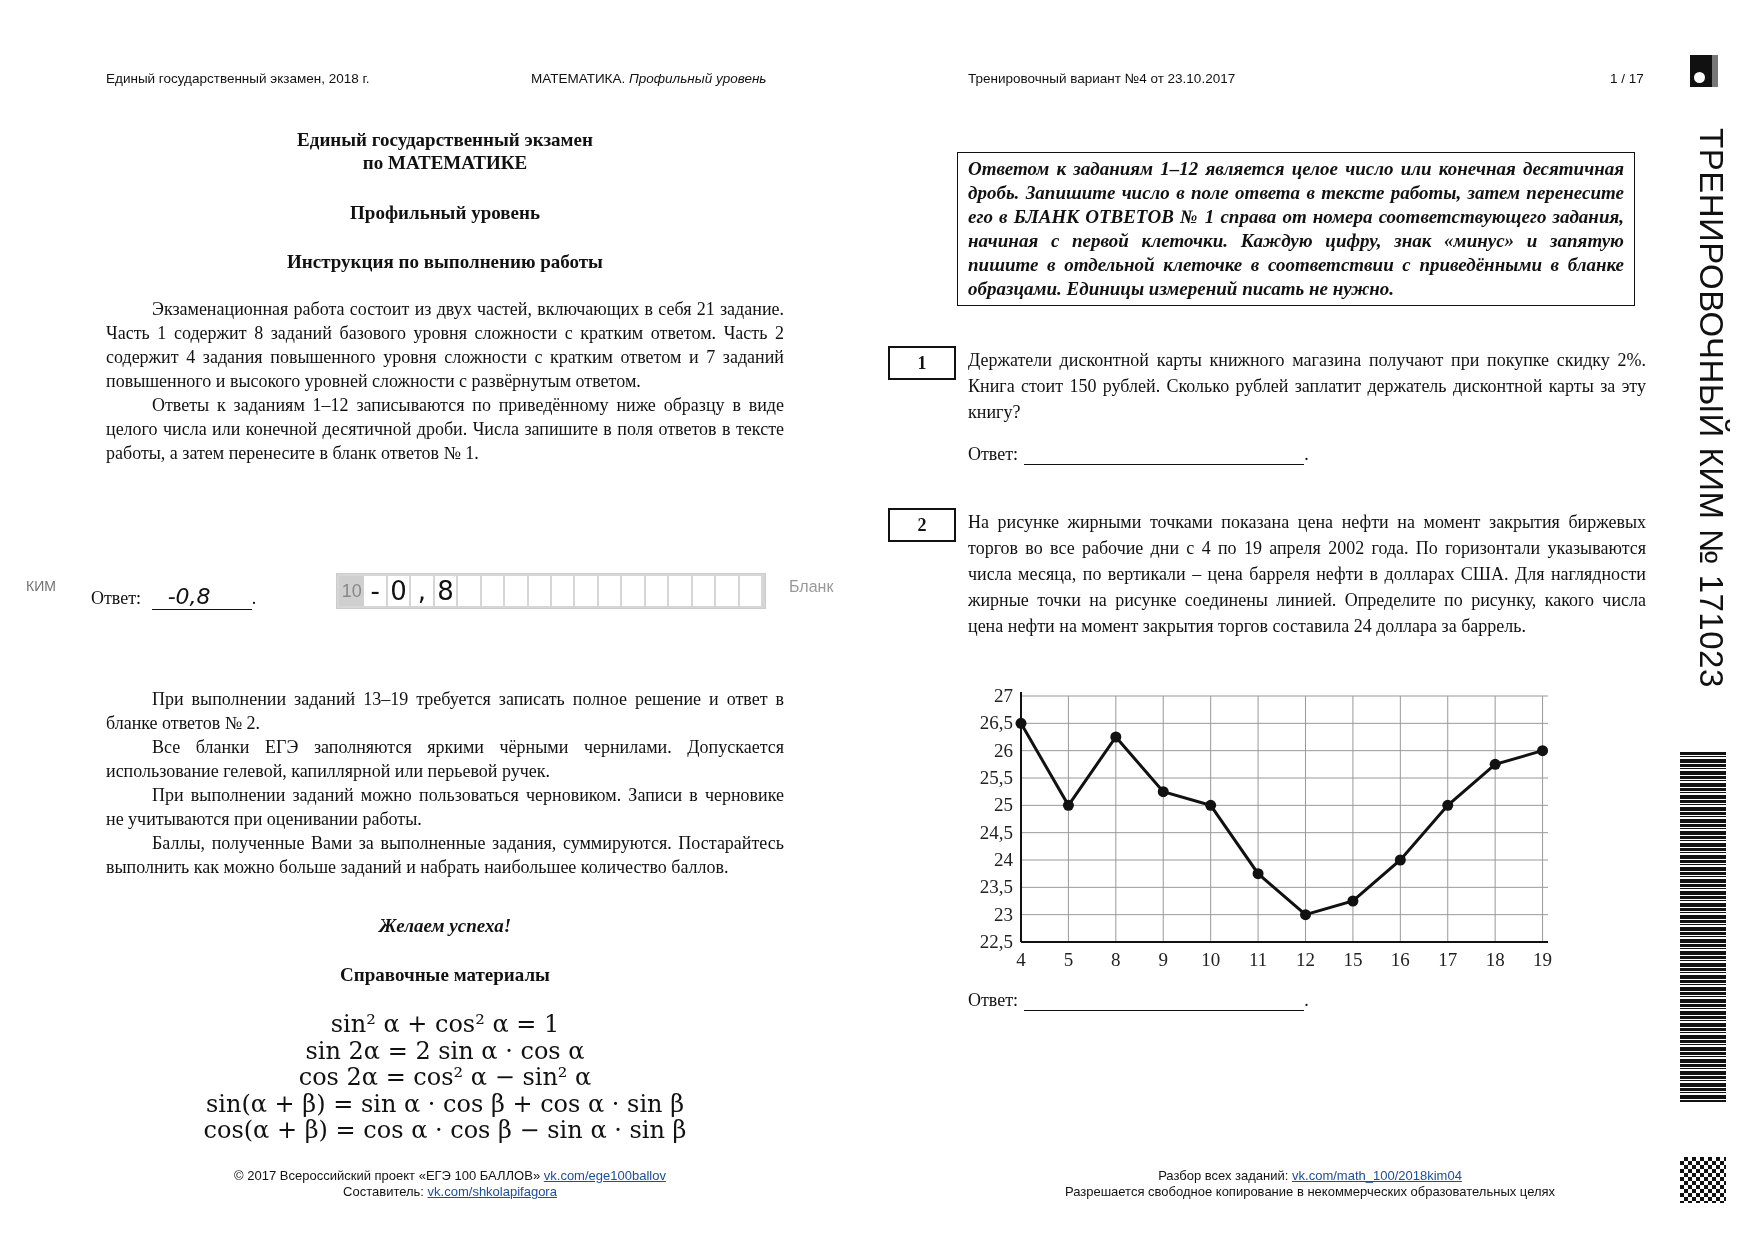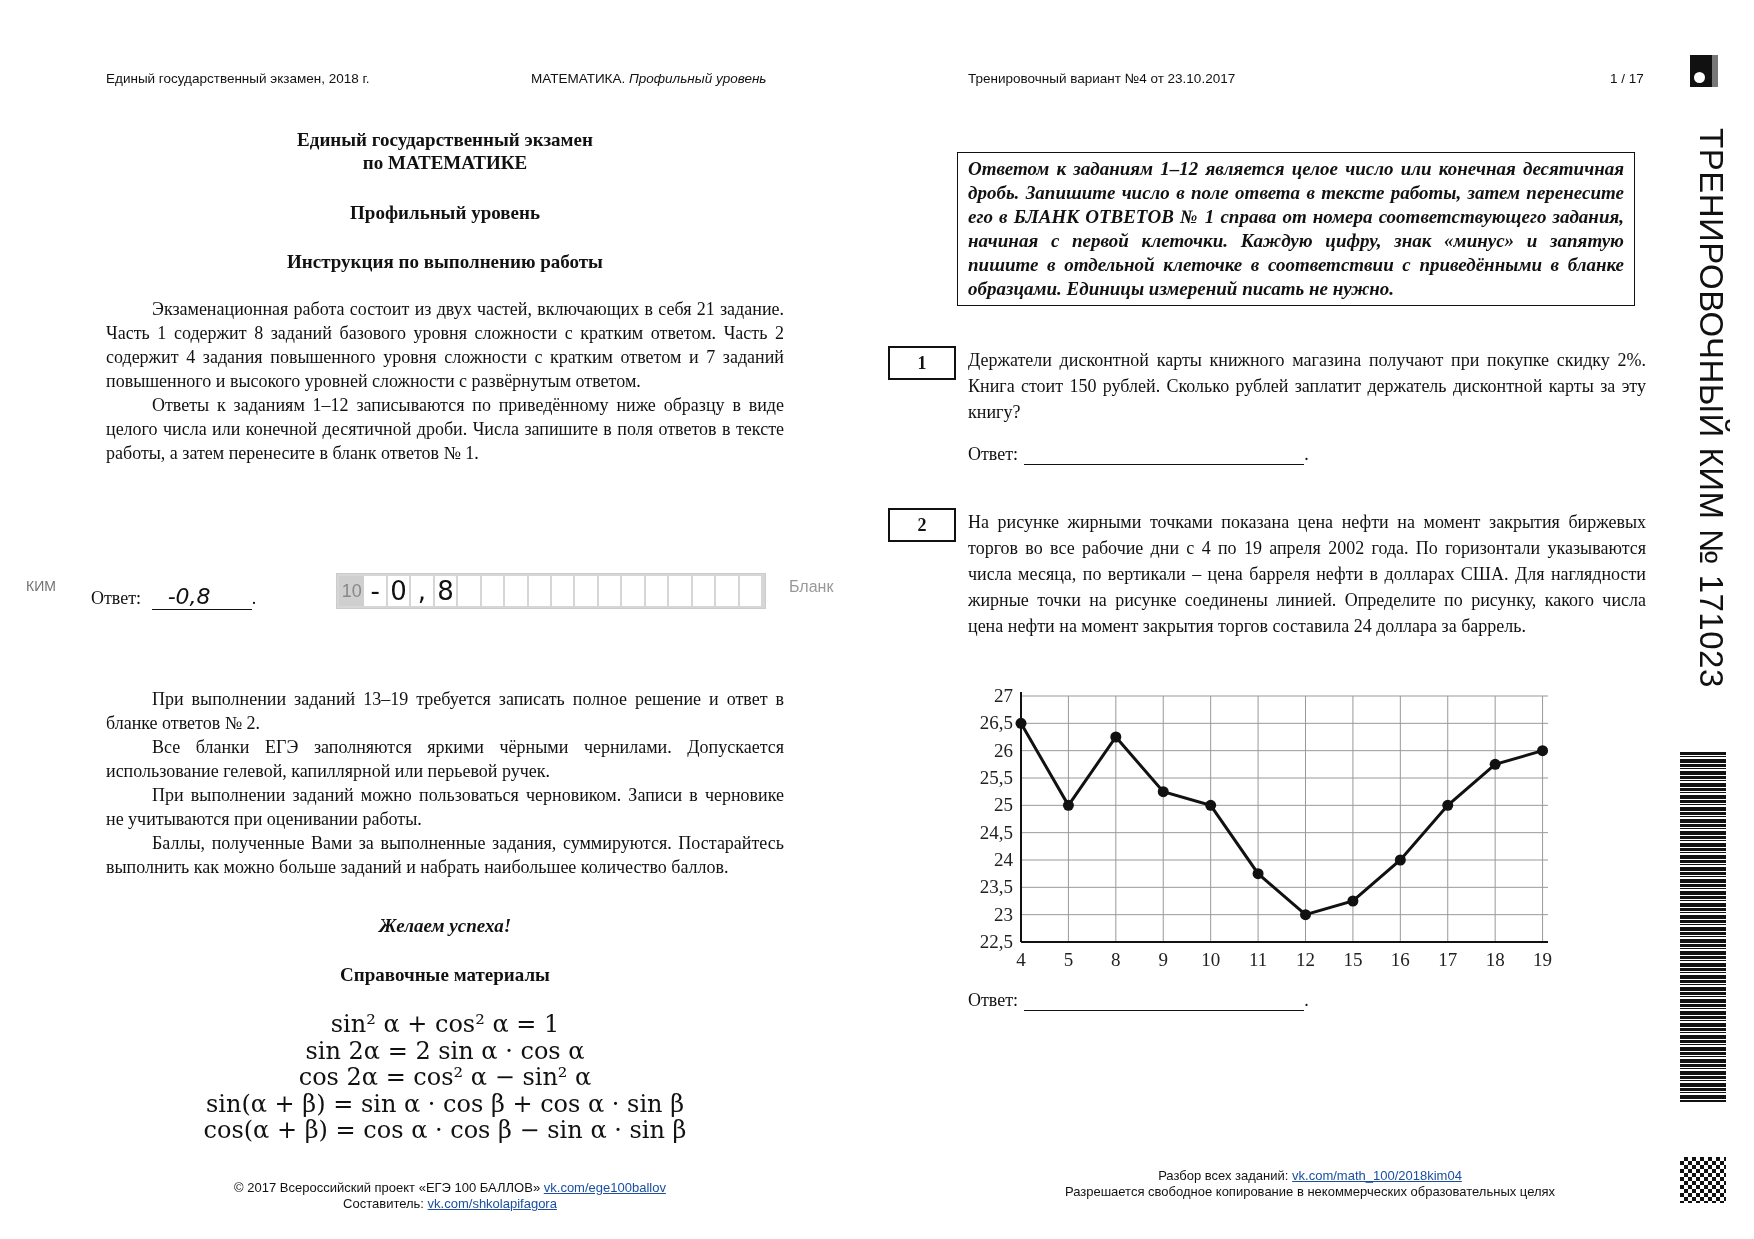--- a/index.html
+++ b/index.html
@@ -177,20 +177,20 @@
   <span>Ответ:</span><span class="line"></span>.
 </div>
 
 <div class="abs" style="left:1690px;top:55px;width:22px;height:32px;background:#111;border-right:6px solid #777;">
   <div style="position:absolute;left:4px;bottom:4px;width:11px;height:11px;border-radius:50%;background:#fff;"></div>
 </div>
 <div class="abs vert" style="left:1730px;top:128px;">ТРЕНИРОВОЧНЫЙ КИМ № 171023</div>
 <div class="abs" style="left:1680px;top:752px;width:46px;height:350px;background:repeating-linear-gradient(180deg,#111 0 3px,#fff 3px 4px,#111 4px 5px,#fff 5px 7px,#111 7px 11px,#fff 11px 12px);"></div>
 <div class="abs" style="left:1678px;top:1155px;width:46px;height:46px;background:repeating-conic-gradient(#111 0 25%,#fff 0 50%) 0 0/8px 8px;border:2px solid #fff;"></div>
 
-<div class="abs footer" style="left:180px;top:1168px;width:540px;margin-top:12px;">
+<div class="abs footer" style="left:180px;top:1168px;width:540px;">
   <div><span>© 2017 Всероссийский проект «ЕГЭ 100 БАЛЛОВ»</span> <a>vk.com/ege100ballov</a></div>
   <div><span>Составитель:</span> <a>vk.com/shkolapifagora</a></div>
 </div>
 <div class="abs footer" style="left:1000px;top:1168px;width:620px;">
   <div><span>Разбор всех заданий:</span> <a>vk.com/math_100/2018kim04</a></div>
   <div>Разрешается свободное копирование в некоммерческих образовательных целях</div>
 </div>
 
 </body></html>

